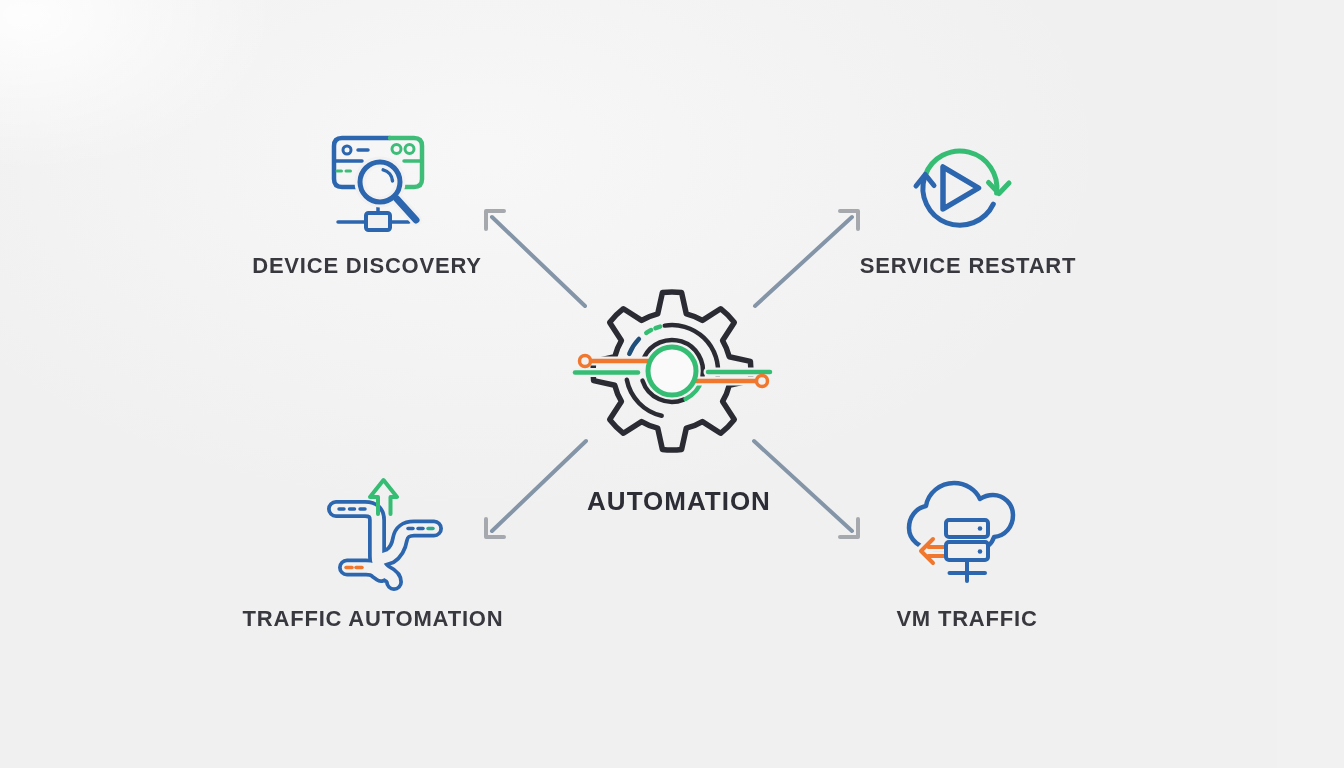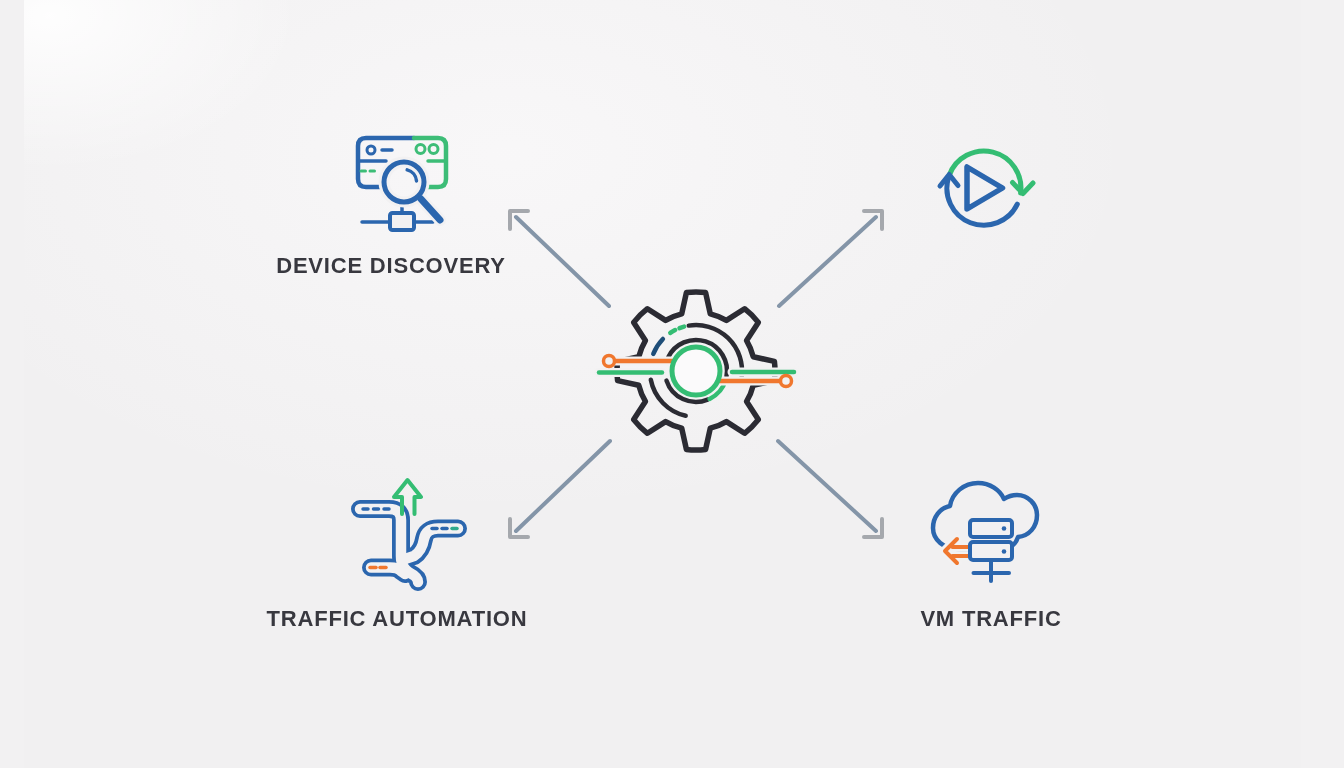--- a/index.html
+++ b/index.html
@@ -7,21 +7,20 @@
     width:1344px;height:768px;overflow:hidden;
     background:#f2f1f2;
     font-family:"Liberation Sans",sans-serif;
   }
   .stage{
     position:relative;width:1277px;height:768px;
     background:
       radial-gradient(420px 260px at 2% 2%, rgba(255,255,255,.9) 0%, rgba(255,255,255,0) 60%),
       radial-gradient(900px 520px at 38% 20%, rgba(250,249,250,.8) 0%, rgba(250,249,250,0) 70%),
       #f1f0f1;
-    margin-left: 24px;
   }
   svg.scene{position:absolute;left:0;top:0;width:1344px;height:768px;display:block;}
   .label{
     position:absolute;transform:translate(-50%,-50%);
     font-weight:bold;font-size:22px;letter-spacing:.8px;
     color:#38383f;white-space:nowrap;
   }
   .label.center{font-size:26px;letter-spacing:1px;color:#2d2d35;}
 </style>
 </head>
@@ -140,15 +139,17 @@
         <polyline points="504,537 486,537 486,519" stroke="#a5a8ad" stroke-width="4"></polyline>
       </g>
       <g>
         <line x1="754" y1="441" x2="852" y2="531" stroke="#8495a8" stroke-width="4"></line>
         <polyline points="840,537 858,537 858,519" stroke="#a5a8ad" stroke-width="4"></polyline>
       </g>
     </g>
   </svg>
 
   <div class="label" style="left:367px;top:266px">DEVICE DISCOVERY</div>
+  <div class="label" style="left:968px;top:266px">SERVICE RESTART</div>
   <div class="label" style="left:373px;top:619px">TRAFFIC AUTOMATION</div>
   <div class="label" style="left:967px;top:619px">VM TRAFFIC</div>
+  <div class="label center" style="left:679px;top:501px">AUTOMATION</div>
 </div>
 
 </body></html>

